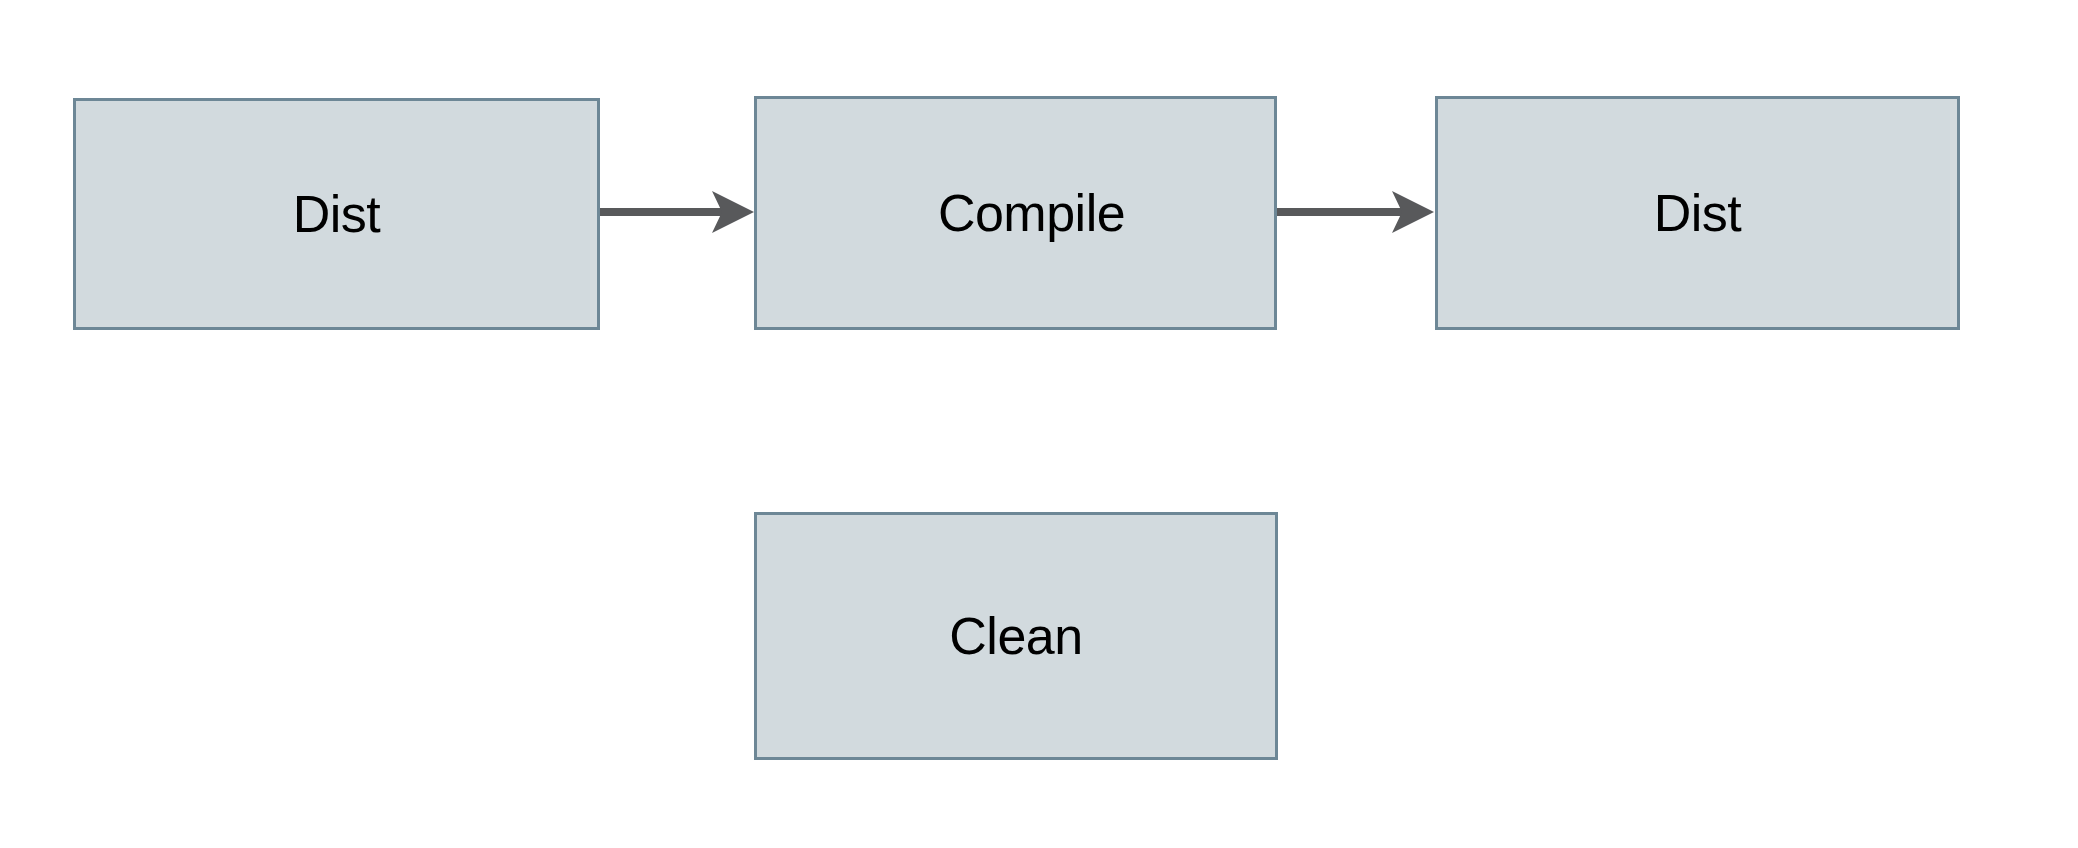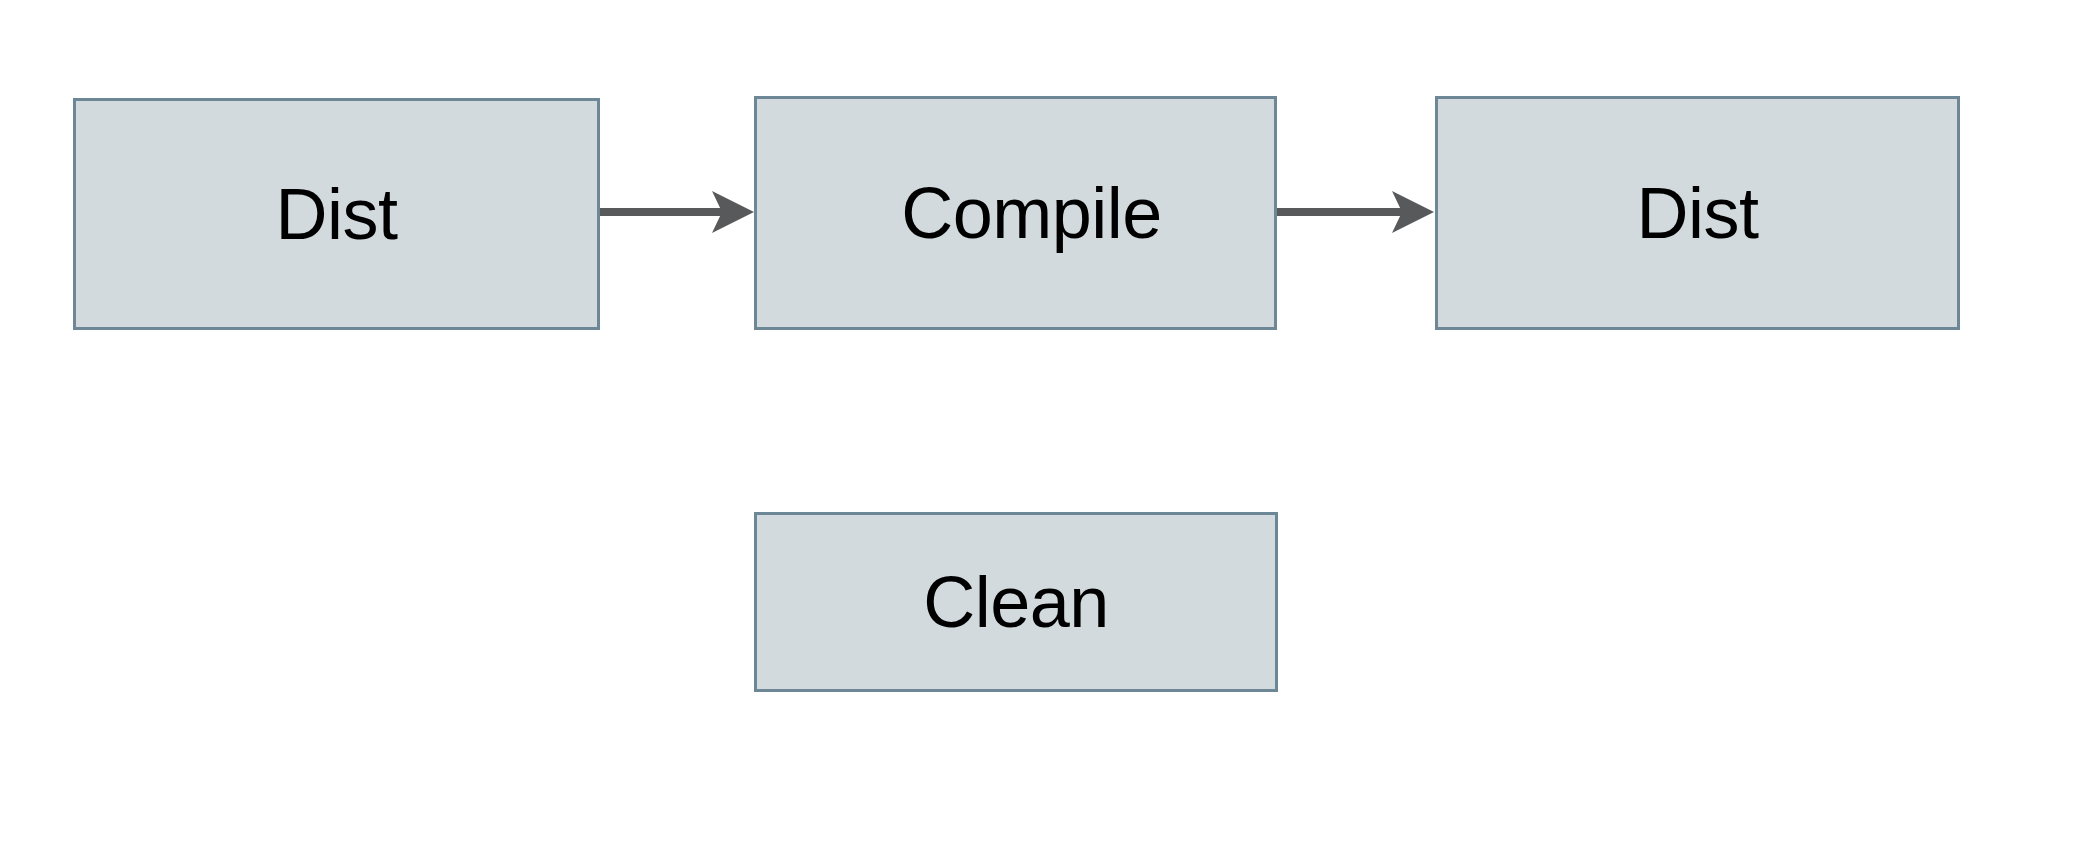--- a/index.html
+++ b/index.html
@@ -20,21 +20,21 @@
     position: absolute;
     box-sizing: border-box;
     background: #d2dade;
     border: 3px solid #6d8796;
     display: flex;
     align-items: center;
     justify-content: center;
   }
   .node-label {
     font-family: "Liberation Sans", sans-serif;
-    font-size: 72px;
+    font-size: 52px;
     line-height: 1;
     color: #000000;
     font-weight: 400;
     letter-spacing: -0.5px;
     white-space: nowrap;
     user-select: none;
   }
   .edge-layer {
     position: absolute;
     left: 0;
@@ -75,17 +75,17 @@
   </div>
 
   <div class="node" style="left:754px; top:96px; width:523px; height:234px;padding-left:32px;">
     <span class="node-label">Compile</span>
   </div>
 
   <div class="node" style="left:1435px; top:96px; width:525px; height:234px;">
     <span class="node-label">Dist</span>
   </div>
 
-  <div class="node" style="left:754px; top:512px; width:524px; height:180px;">
+  <div class="node" style="left:754px; top:512px; width:524px; height:248px;">
     <span class="node-label">Clean</span>
   </div>
 
 </div>
 
 </body></html>

